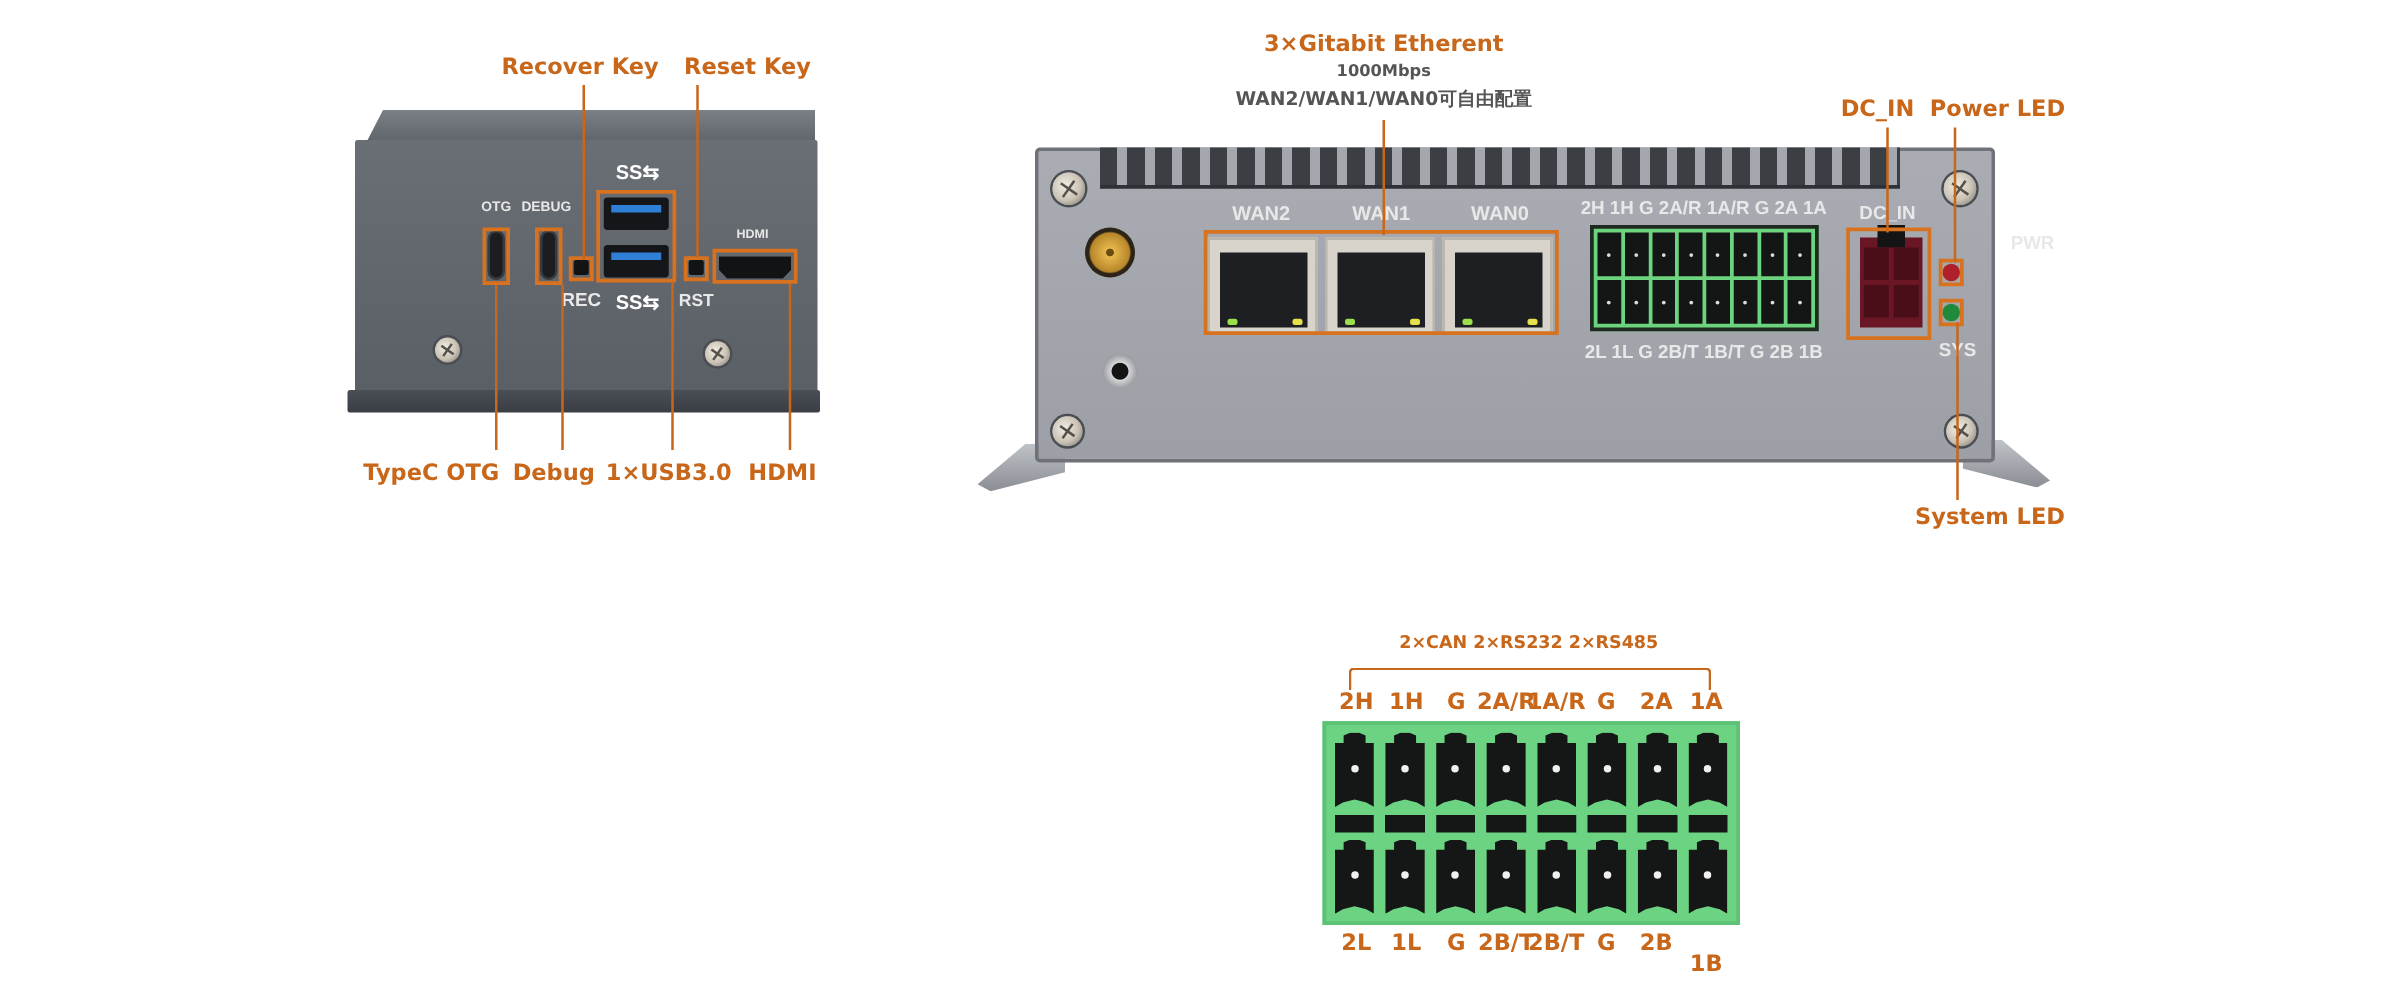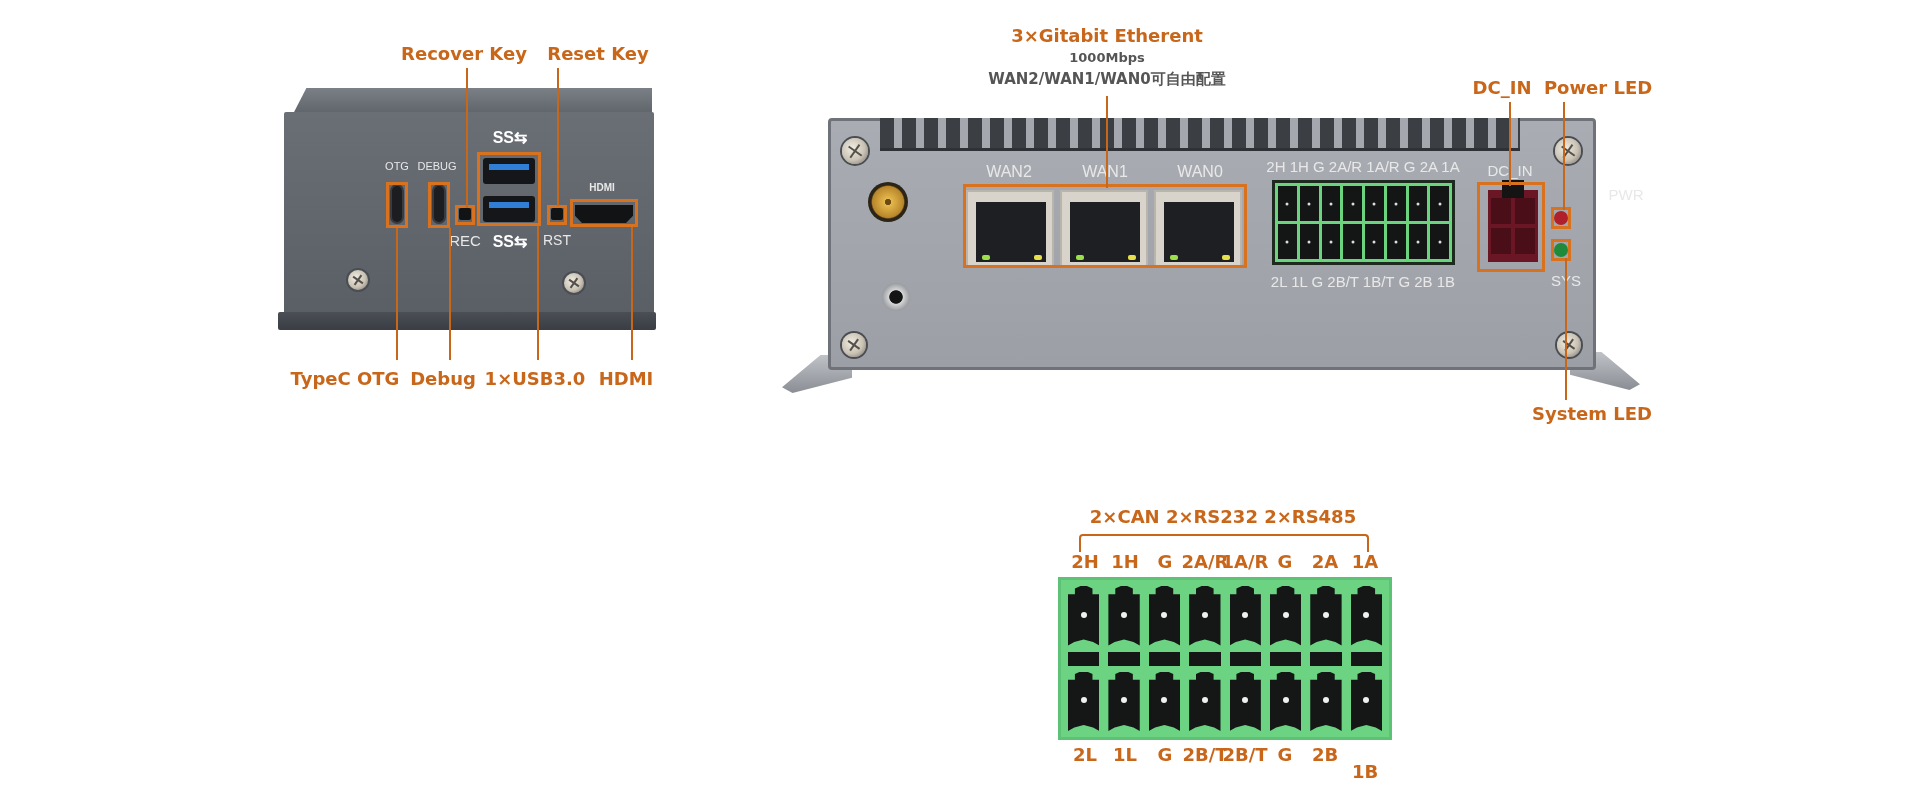--- a/index.html
+++ b/index.html
@@ -1,21 +1,21 @@
 <!DOCTYPE html>
 <html><head>
 <meta charset="utf-8">
 <style>
   html,body{margin:0;padding:0;background:#ffffff;}
   body{width:1920px;height:800px;position:relative;overflow:hidden;font-family:"DejaVu Sans",sans-serif;}
   .lbl{position:absolute;color:#c8661a;font-weight:bold;font-family:"DejaVu Sans",sans-serif;white-space:nowrap;transform:translateX(-50%);}
   .sub{position:absolute;color:#555555;font-weight:bold;white-space:nowrap;transform:translateX(-50%);font-family:"DejaVu Sans",sans-serif;}
   .vline{position:absolute;width:2px;background:#c8661a;}
   .obox{position:absolute;border:3px solid #d9721f;box-sizing:border-box;}
-  .silk{position:absolute;color:#e8e8e8;font-family:"Liberation Sans",sans-serif;white-space:nowrap;transform:translateX(-50%);}
+  .silk{position:absolute;color:#e8e8e8;font-family:"Liberation Sans",sans-serif;white-space:nowrap;transform:translateX(-50%);font-weight:bold;}
   .screw{position:absolute;border-radius:50%;background:radial-gradient(circle at 40% 40%,#f1ede4 0%,#c9c2b4 55%,#6c6a66 100%);box-shadow:0 0 0 2px #4a4d52;}
   .screw::before,.screw::after{content:"";position:absolute;left:50%;top:50%;background:#55514a;}
   .screw::before{width:60%;height:2px;transform:translate(-50%,-50%) rotate(35deg);}
   .screw::after{width:2px;height:60%;transform:translate(-50%,-50%) rotate(35deg);}
 
   
   #left-dev .top{position:absolute;left:292px;top:88px;width:360px;height:28px;background:linear-gradient(#7b7f86,#5d6168);clip-path:polygon(4% 0,100% 0,100% 100%,0 100%);}
   #left-dev .face{position:absolute;left:284px;top:112px;width:370px;height:205px;background:linear-gradient(#6a6e75,#5a5e65);border-radius:2px;}
   #left-dev .foot{position:absolute;left:278px;top:312px;width:378px;height:18px;background:linear-gradient(#4a4e55,#3a3e44);border-radius:2px;}
   .typec{position:absolute;width:14px;height:40px;background:#1c1d20;border-radius:7px;border:2px solid #3a3b3f;box-sizing:border-box;}
@@ -185,21 +185,21 @@
 
   <span class="lbl" style="left:1107px;top:25px;font-size:18px;">3×Gitabit Etherent</span>
   <span class="sub" style="left:1107px;top:50px;font-size:13px;">1000Mbps</span>
   <span class="sub" style="left:1107px;top:70px;font-size:15px;">WAN2/WAN1/WAN0可自由配置</span>
   <span class="lbl" style="left:1502px;top:77px;font-size:18px;">DC_IN</span>
   <span class="lbl" style="left:1598px;top:77px;font-size:18px;">Power LED</span>
   <span class="lbl" style="left:1592px;top:403px;font-size:18px;">System LED</span>
 </div>
 
 <div id="terminal-detail">
-  <span class="lbl" style="left:1223px;top:506px;font-size:18px;">2×CAN 2×RS232 2×RS485</span>
+  <span class="lbl" style="left:1223px;top:506px;font-size:14px;">2×CAN 2×RS232 2×RS485</span>
   <div class="brace"></div>
 
   <div id="top-pin-labels">
       <span class="lbl" style="left: 1085px; top: 551px; font-size: 18px;">2H</span>
       <span class="lbl" style="left: 1125px; top: 551px; font-size: 18px;">1H</span>
       <span class="lbl" style="left: 1165px; top: 551px; font-size: 18px;">G</span>
       <span class="lbl" style="left: 1205px; top: 551px; font-size: 18px;">2A/R</span>
       <span class="lbl" style="left: 1245px; top: 551px; font-size: 18px;">1A/R</span>
       <span class="lbl" style="left: 1285px; top: 551px; font-size: 18px;">G</span>
       <span class="lbl" style="left: 1325px; top: 551px; font-size: 18px;">2A</span>

